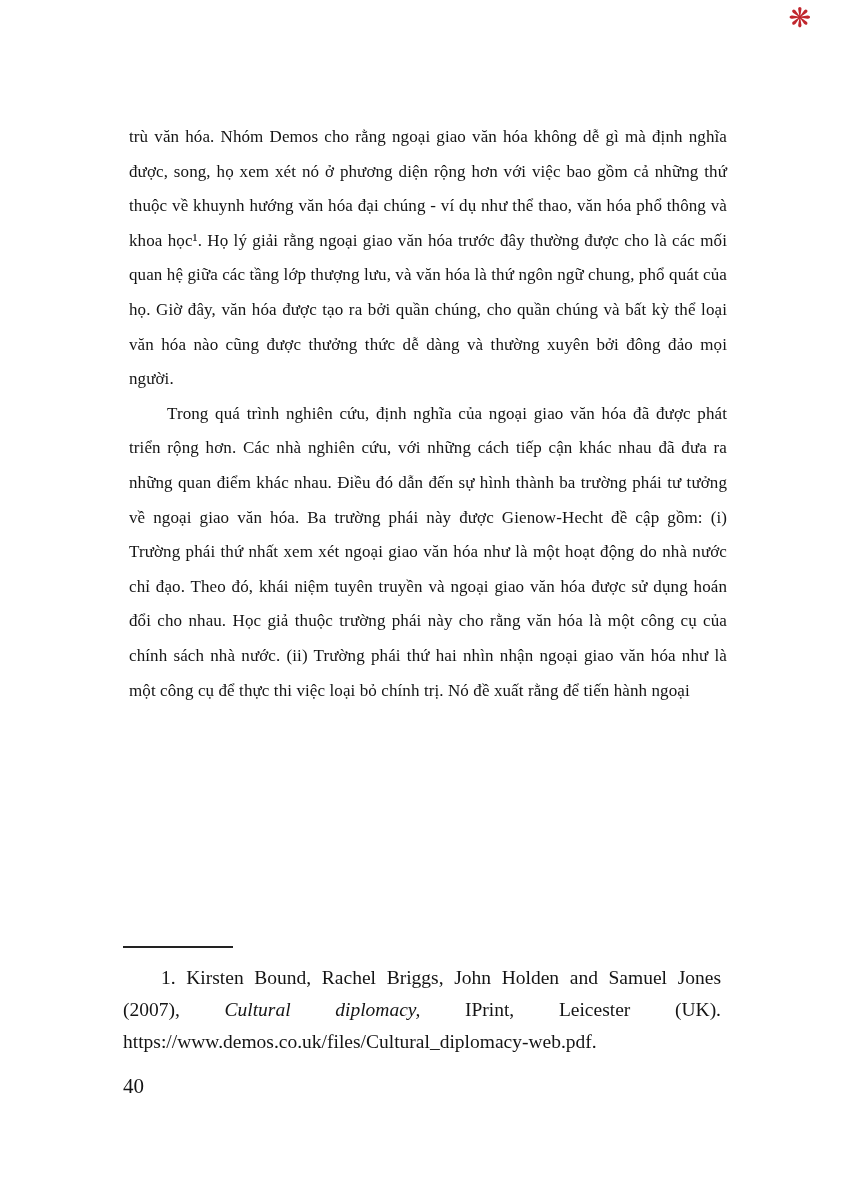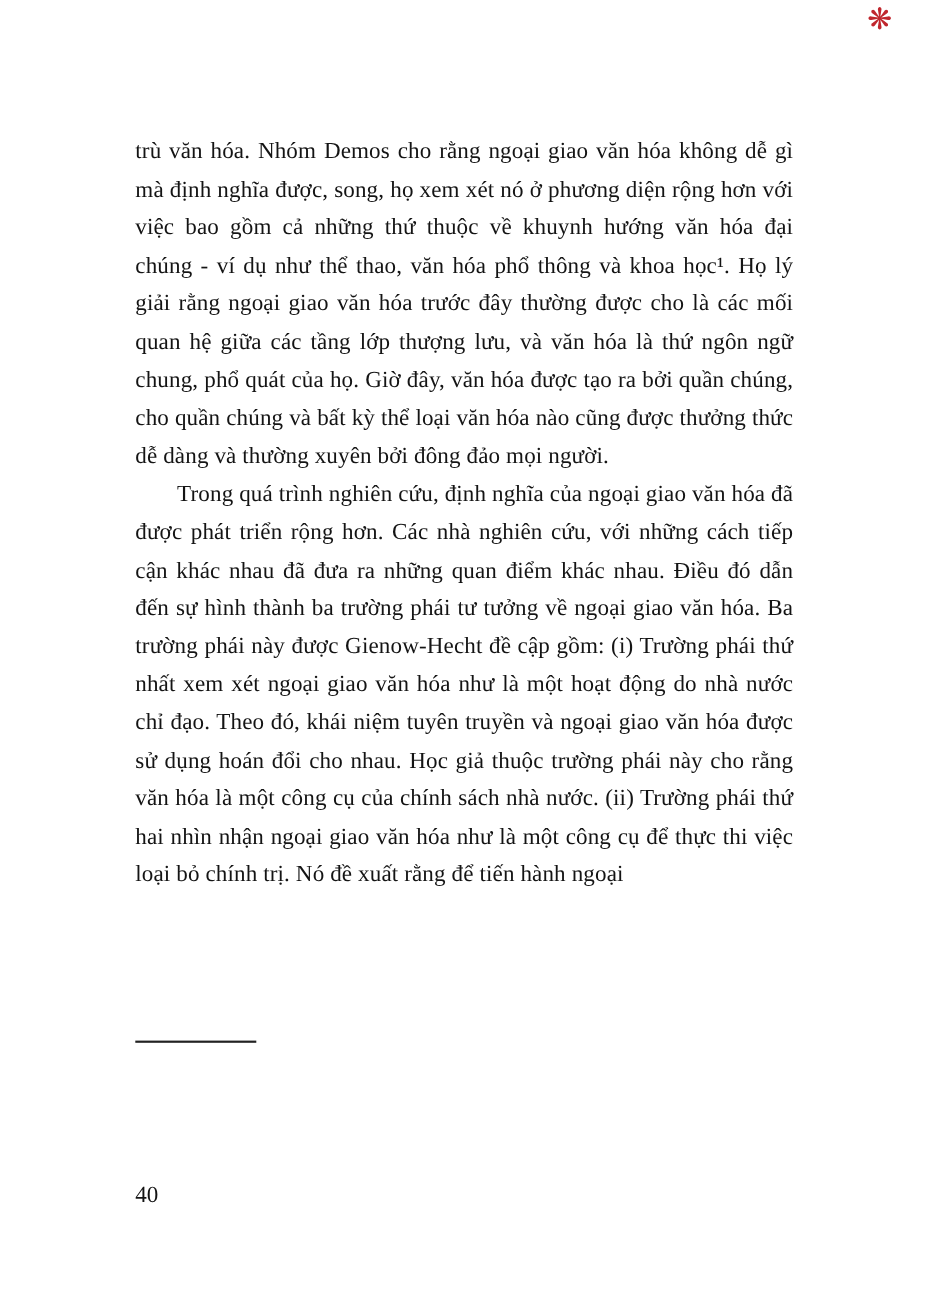--- a/index.html
+++ b/index.html
@@ -21,24 +21,24 @@
     position: absolute;
     top: 4px;
     right: 30px;
     font-size: 27px;
     line-height: 1;
     color: #c0262d;
     font-family: "DejaVu Sans", sans-serif;
   }
   .text-block {
     position: absolute;
-    left: 123px;
+    left: 129px;
     top: 120px;
     width: 598px;
-    font-size: 21px;
+    font-size: 17px;
     line-height: 34.6px;
     text-align: justify;
     letter-spacing: 0.1px;
   }
   .para { margin: 0; }
   .para.indent { text-indent: 38px; }
   .footnote-rule {
     position: absolute;
     left: 123px;
     top: 946px;
@@ -71,16 +71,19 @@
 
   <div class="flower">❋</div>
 
   <main class="text-block">
     <p class="para no-indent">trù văn hóa. Nhóm Demos cho rằng ngoại giao văn hóa không dễ gì mà định nghĩa được, song, họ xem xét nó ở phương diện rộng hơn với việc bao gồm cả những thứ thuộc về khuynh hướng văn hóa đại chúng - ví dụ như thể thao, văn hóa phổ thông và khoa học¹. Họ lý giải rằng ngoại giao văn hóa trước đây thường được cho là các mối quan hệ giữa các tầng lớp thượng lưu, và văn hóa là thứ ngôn ngữ chung, phổ quát của họ. Giờ đây, văn hóa được tạo ra bởi quần chúng, cho quần chúng và bất kỳ thể loại văn hóa nào cũng được thưởng thức dễ dàng và thường xuyên bởi đông đảo mọi người.</p>
     <p class="para indent">Trong quá trình nghiên cứu, định nghĩa của ngoại giao văn hóa đã được phát triển rộng hơn. Các nhà nghiên cứu, với những cách tiếp cận khác nhau đã đưa ra những quan điểm khác nhau. Điều đó dẫn đến sự hình thành ba trường phái tư tưởng về ngoại giao văn hóa. Ba trường phái này được Gienow-Hecht đề cập gồm: (i) Trường phái thứ nhất xem xét ngoại giao văn hóa như là một hoạt động do nhà nước chỉ đạo. Theo đó, khái niệm tuyên truyền và ngoại giao văn hóa được sử dụng hoán đổi cho nhau. Học giả thuộc trường phái này cho rằng văn hóa là một công cụ của chính sách nhà nước. (ii) Trường phái thứ hai nhìn nhận ngoại giao văn hóa như là một công cụ để thực thi việc loại bỏ chính trị. Nó đề xuất rằng để tiến hành ngoại</p>
   </main>
 
   <div class="footnote-rule"></div>
 
+  <div class="footnote">
+    <span>1. Kirsten Bound, Rachel Briggs, John Holden and Samuel Jones (2007), </span><span class="italic">Cultural diplomacy,</span><span> IPrint, Leicester (UK). https://www.demos.co.uk/files/Cultural_diplomacy-web.pdf.</span>
+  </div>
 
   <div class="page-number">40</div>
 
 </div>
 
 </body></html>

